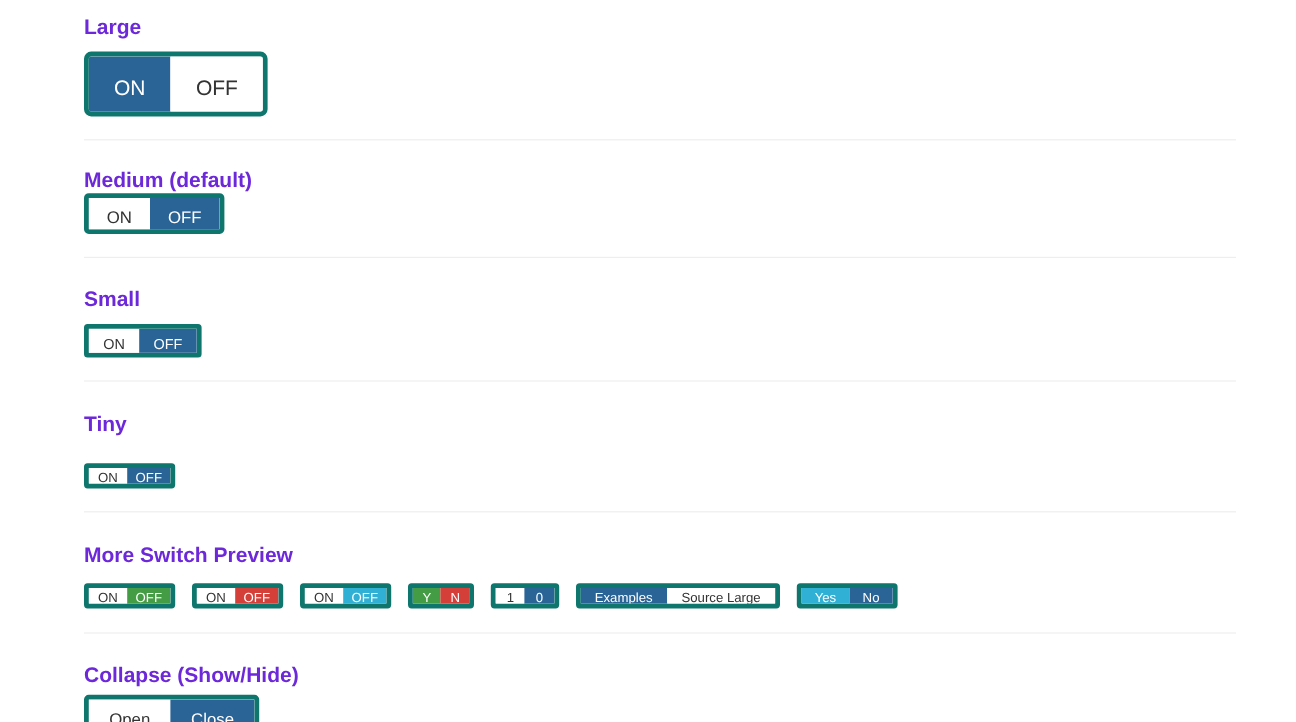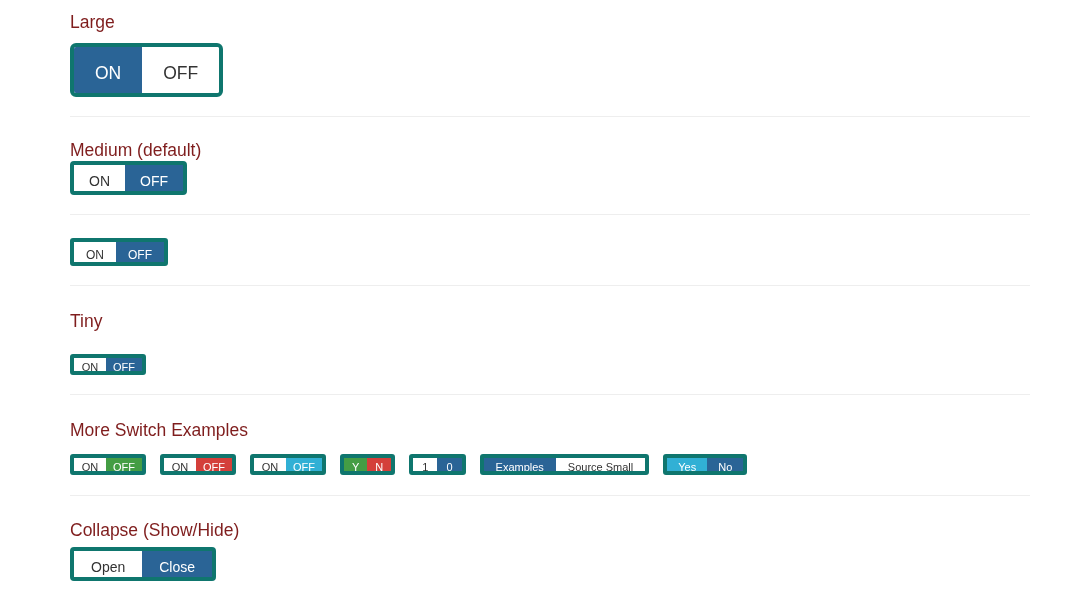--- a/index.html
+++ b/index.html
@@ -32,22 +32,22 @@
   .section .divider {
     height: 1px;
     background: #eeeeee;
     width: 960px;
     border: 0;
     margin: 0;
   }
   .section-title {
     font-size: 17.5px;
     line-height: 22px;
-    font-weight: normal;
-    color: #7f1d1d;
+    font-weight: bold;
+    color: #6d28d9;
     margin: 0;
     padding: 0;
   }
 
   
   .sec-large   { padding-top: 11px; }
   .sec-large .section-title { margin-bottom: 10px; }
 
   .sec-medium  { padding-top: 22px; }
   .sec-medium .section-title { }
@@ -186,40 +186,41 @@
     <div class="section-title">Medium (default)</div>
     <div class="switch sw-medium">
       <span class="seg c-default">ON</span><span class="seg c-primary">OFF</span>
     </div>
     <div class="divider-wrap-medium">
       <hr class="divider">
     </div>
   </div>
 
   <div class="section sec-small">
+    <div class="section-title">Small</div>
     <div class="switch sw-small">
       <span class="seg c-default">ON</span><span class="seg c-primary">OFF</span>
     </div>
     <div class="divider-wrap-small">
       <hr class="divider">
     </div>
   </div>
 
   <div class="section sec-tiny">
     <div class="section-title">Tiny</div>
     <div class="switch sw-tiny">
       <span class="seg c-default">ON</span><span class="seg c-primary">OFF</span>
     </div>
     <div class="divider-wrap-tiny">
       <hr class="divider">
     </div>
   </div>
 
   <div class="section sec-more">
-    <div class="section-title">More Switch Examples</div>
+    <div class="section-title">More Switch Preview</div>
     <div class="switch-row">
 
       <div class="switch sw-tiny">
         <span class="seg c-default">ON</span><span class="seg c-success">OFF</span>
       </div>
 
       <div class="switch sw-tiny">
         <span class="seg c-default">ON</span><span class="seg c-danger">OFF</span>
       </div>
 
@@ -229,21 +230,21 @@
 
       <div class="switch sw-tiny sw-yn">
         <span class="seg c-success">Y</span><span class="seg c-danger">N</span>
       </div>
 
       <div class="switch sw-tiny sw-binary">
         <span class="seg c-default">1</span><span class="seg c-primary">0</span>
       </div>
 
       <div class="switch sw-tiny sw-preview">
-        <span class="seg c-primary">Examples</span><span class="seg c-default">Source Small</span>
+        <span class="seg c-primary">Examples</span><span class="seg c-default">Source Large</span>
       </div>
 
       <div class="switch sw-tiny sw-yesno">
         <span class="seg c-info">Yes</span><span class="seg c-primary">No</span>
       </div>
 
     </div>
     <div class="divider-wrap-more">
       <hr class="divider">
     </div>

